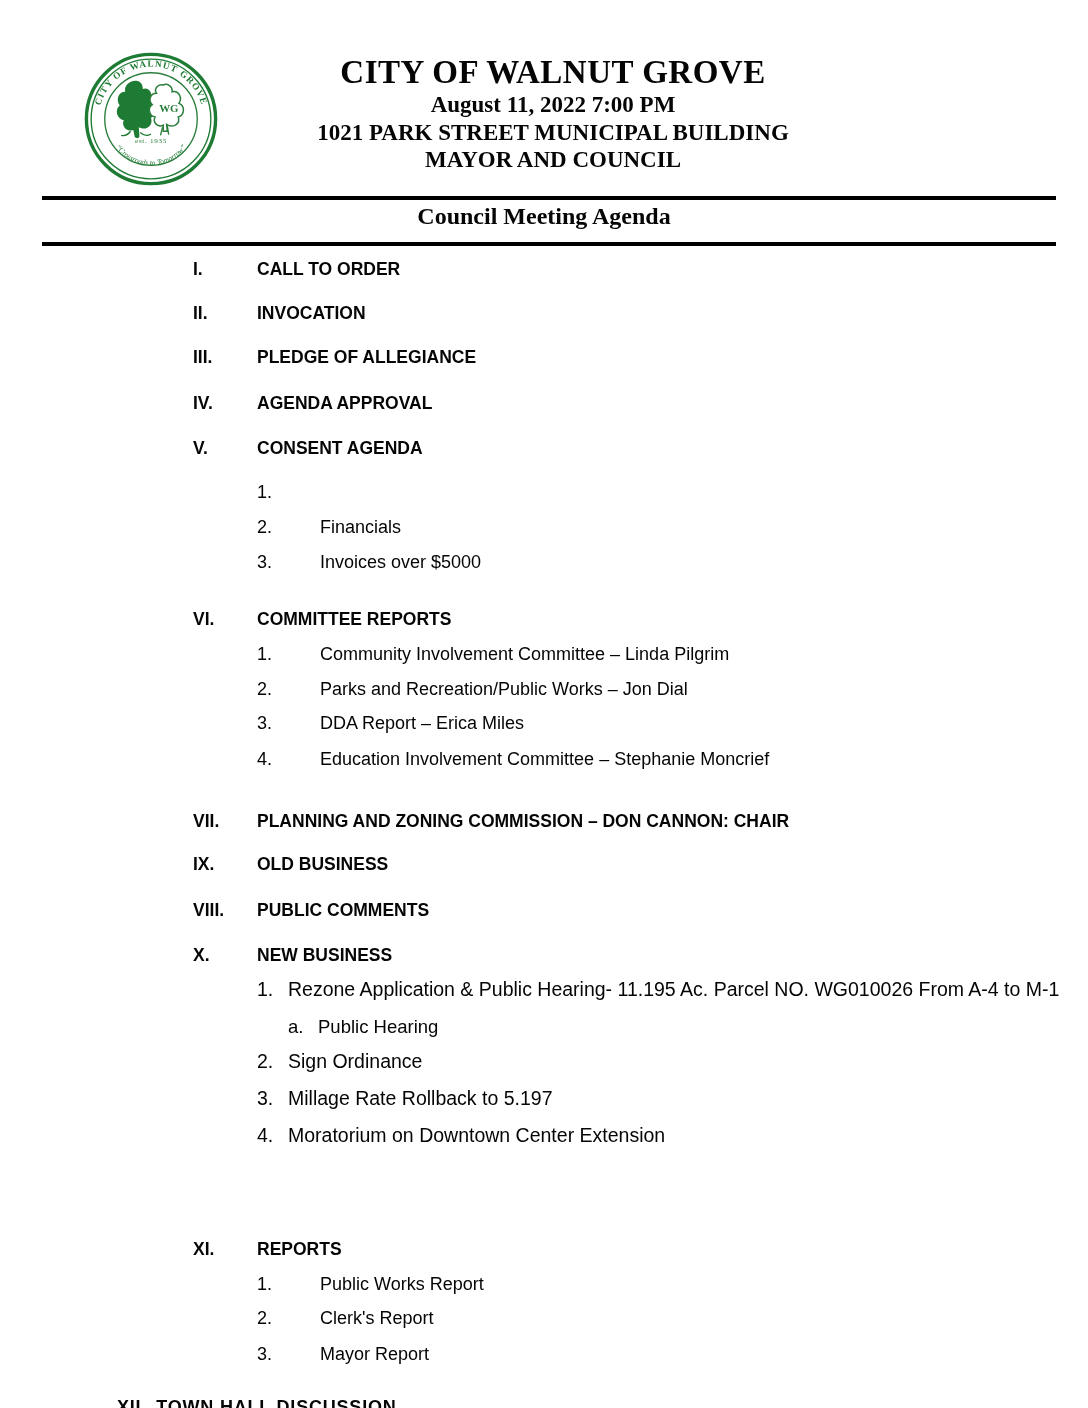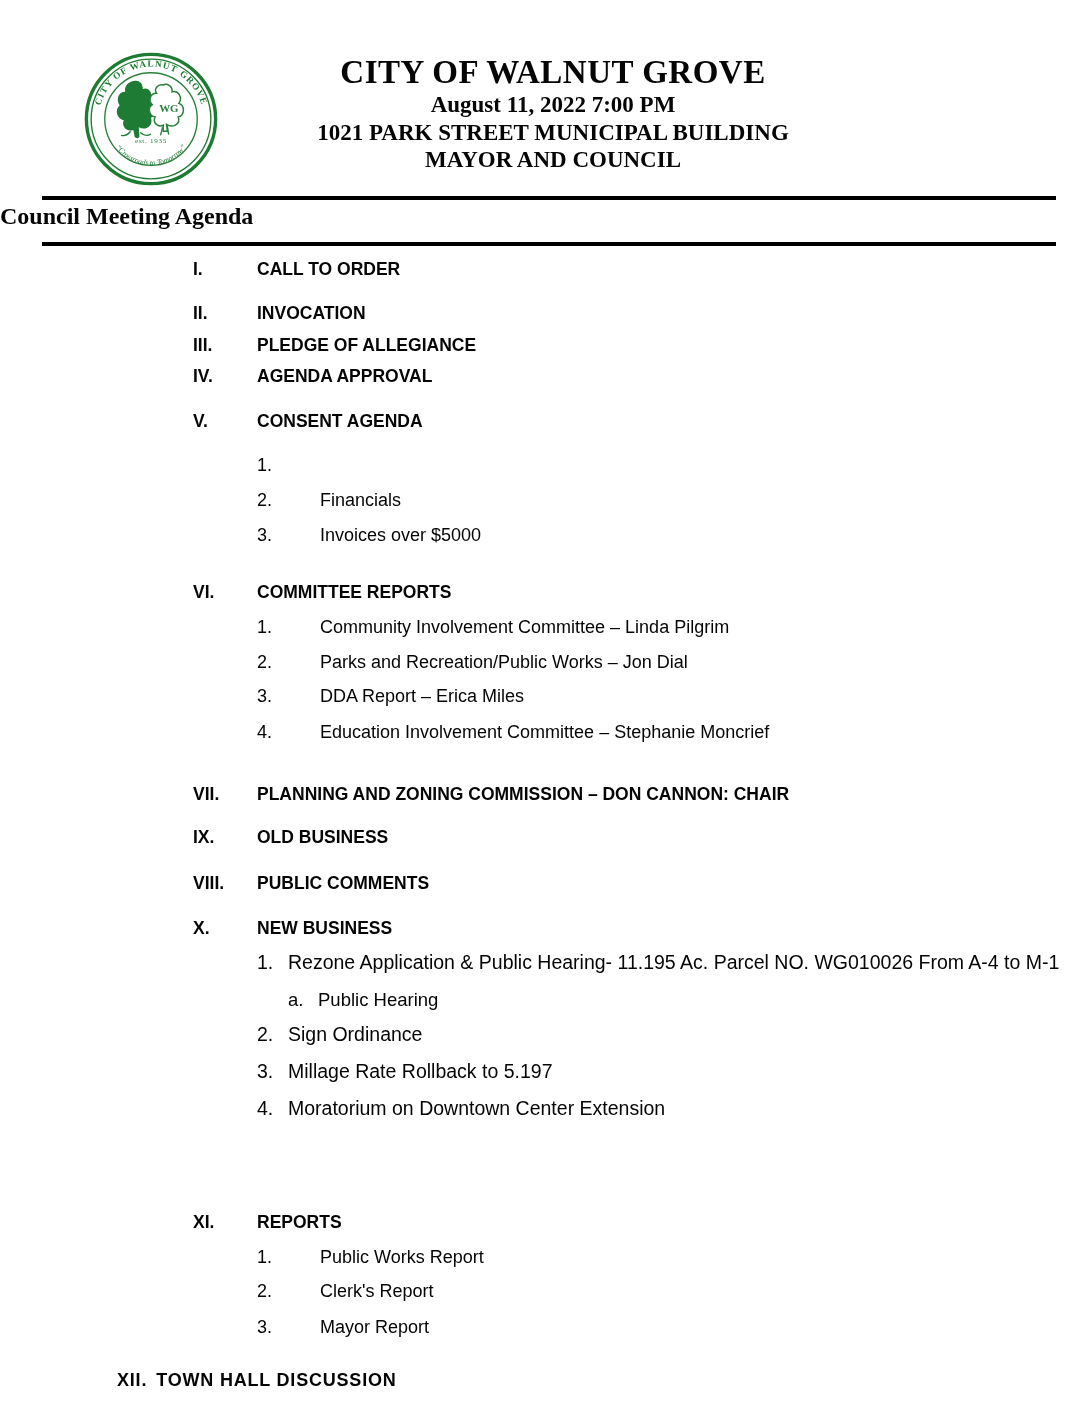--- a/index.html
+++ b/index.html
@@ -10,21 +10,21 @@
   .logo{position:absolute;left:83px;top:51px;width:136px;height:136px;}
   .header-text{position:absolute;left:0;top:0;width:100%;text-align:center;
                padding-left:18px;box-sizing:border-box;
                font-family:"Liberation Serif",serif;font-weight:bold;}
   .h-title{margin-top:54px;font-size:33px;line-height:37px;letter-spacing:0.5px;}
   .h-line{font-size:23px;line-height:27.5px;}
 
   .rule{position:absolute;left:42px;width:1014px;height:4px;background:#000;}
   .rule-1{top:196px;}
   .rule-2{top:242px;}
-  .agenda-title{position:absolute;top:203px;left:0;width:100%;text-align:left;
+  .agenda-title{position:absolute;top:203px;left:0;width:100%;text-align:center;
                 font-family:"Liberation Serif",serif;font-weight:bold;font-size:24px;}
 
   
   .list{position:absolute;top:246px;left:0;right:0;}
   .row{display:flex;}
   .row .num{flex:none;}
   .row.main{padding-left:193px;font-weight:bold;font-size:17.5px;line-height:20px;}
   .row.main .num{width:64px;}
   .row.sub{padding-left:257px;font-size:18px;line-height:21px;}
   .row.sub .num{width:63px;}
@@ -90,25 +90,25 @@
 
   <div class="list" id="agenda-list">
       <div class="row main" style="margin-top: 13px;">
         <span class="num">I.</span>
         <span class="txt">CALL TO ORDER</span>
       </div>
       <div class="row main" style="margin-top: 24px;">
         <span class="num">II.</span>
         <span class="txt">INVOCATION</span>
       </div>
-      <div class="row main" style="margin-top: 12px;">
+      <div class="row main" style="margin-top: 24px;">
         <span class="num">III.</span>
         <span class="txt">PLEDGE OF ALLEGIANCE</span>
       </div>
-      <div class="row main" style="margin-top: 11px;">
+      <div class="row main" style="margin-top: 26px;">
         <span class="num">IV.</span>
         <span class="txt">AGENDA APPROVAL</span>
       </div>
       <div class="row main" style="margin-top: 25px;">
         <span class="num">V.</span>
         <span class="txt">CONSENT AGENDA</span>
       </div>
       <div class="row sub" style="margin-top: 24px;">
         <span class="num">1.</span>
       </div>

